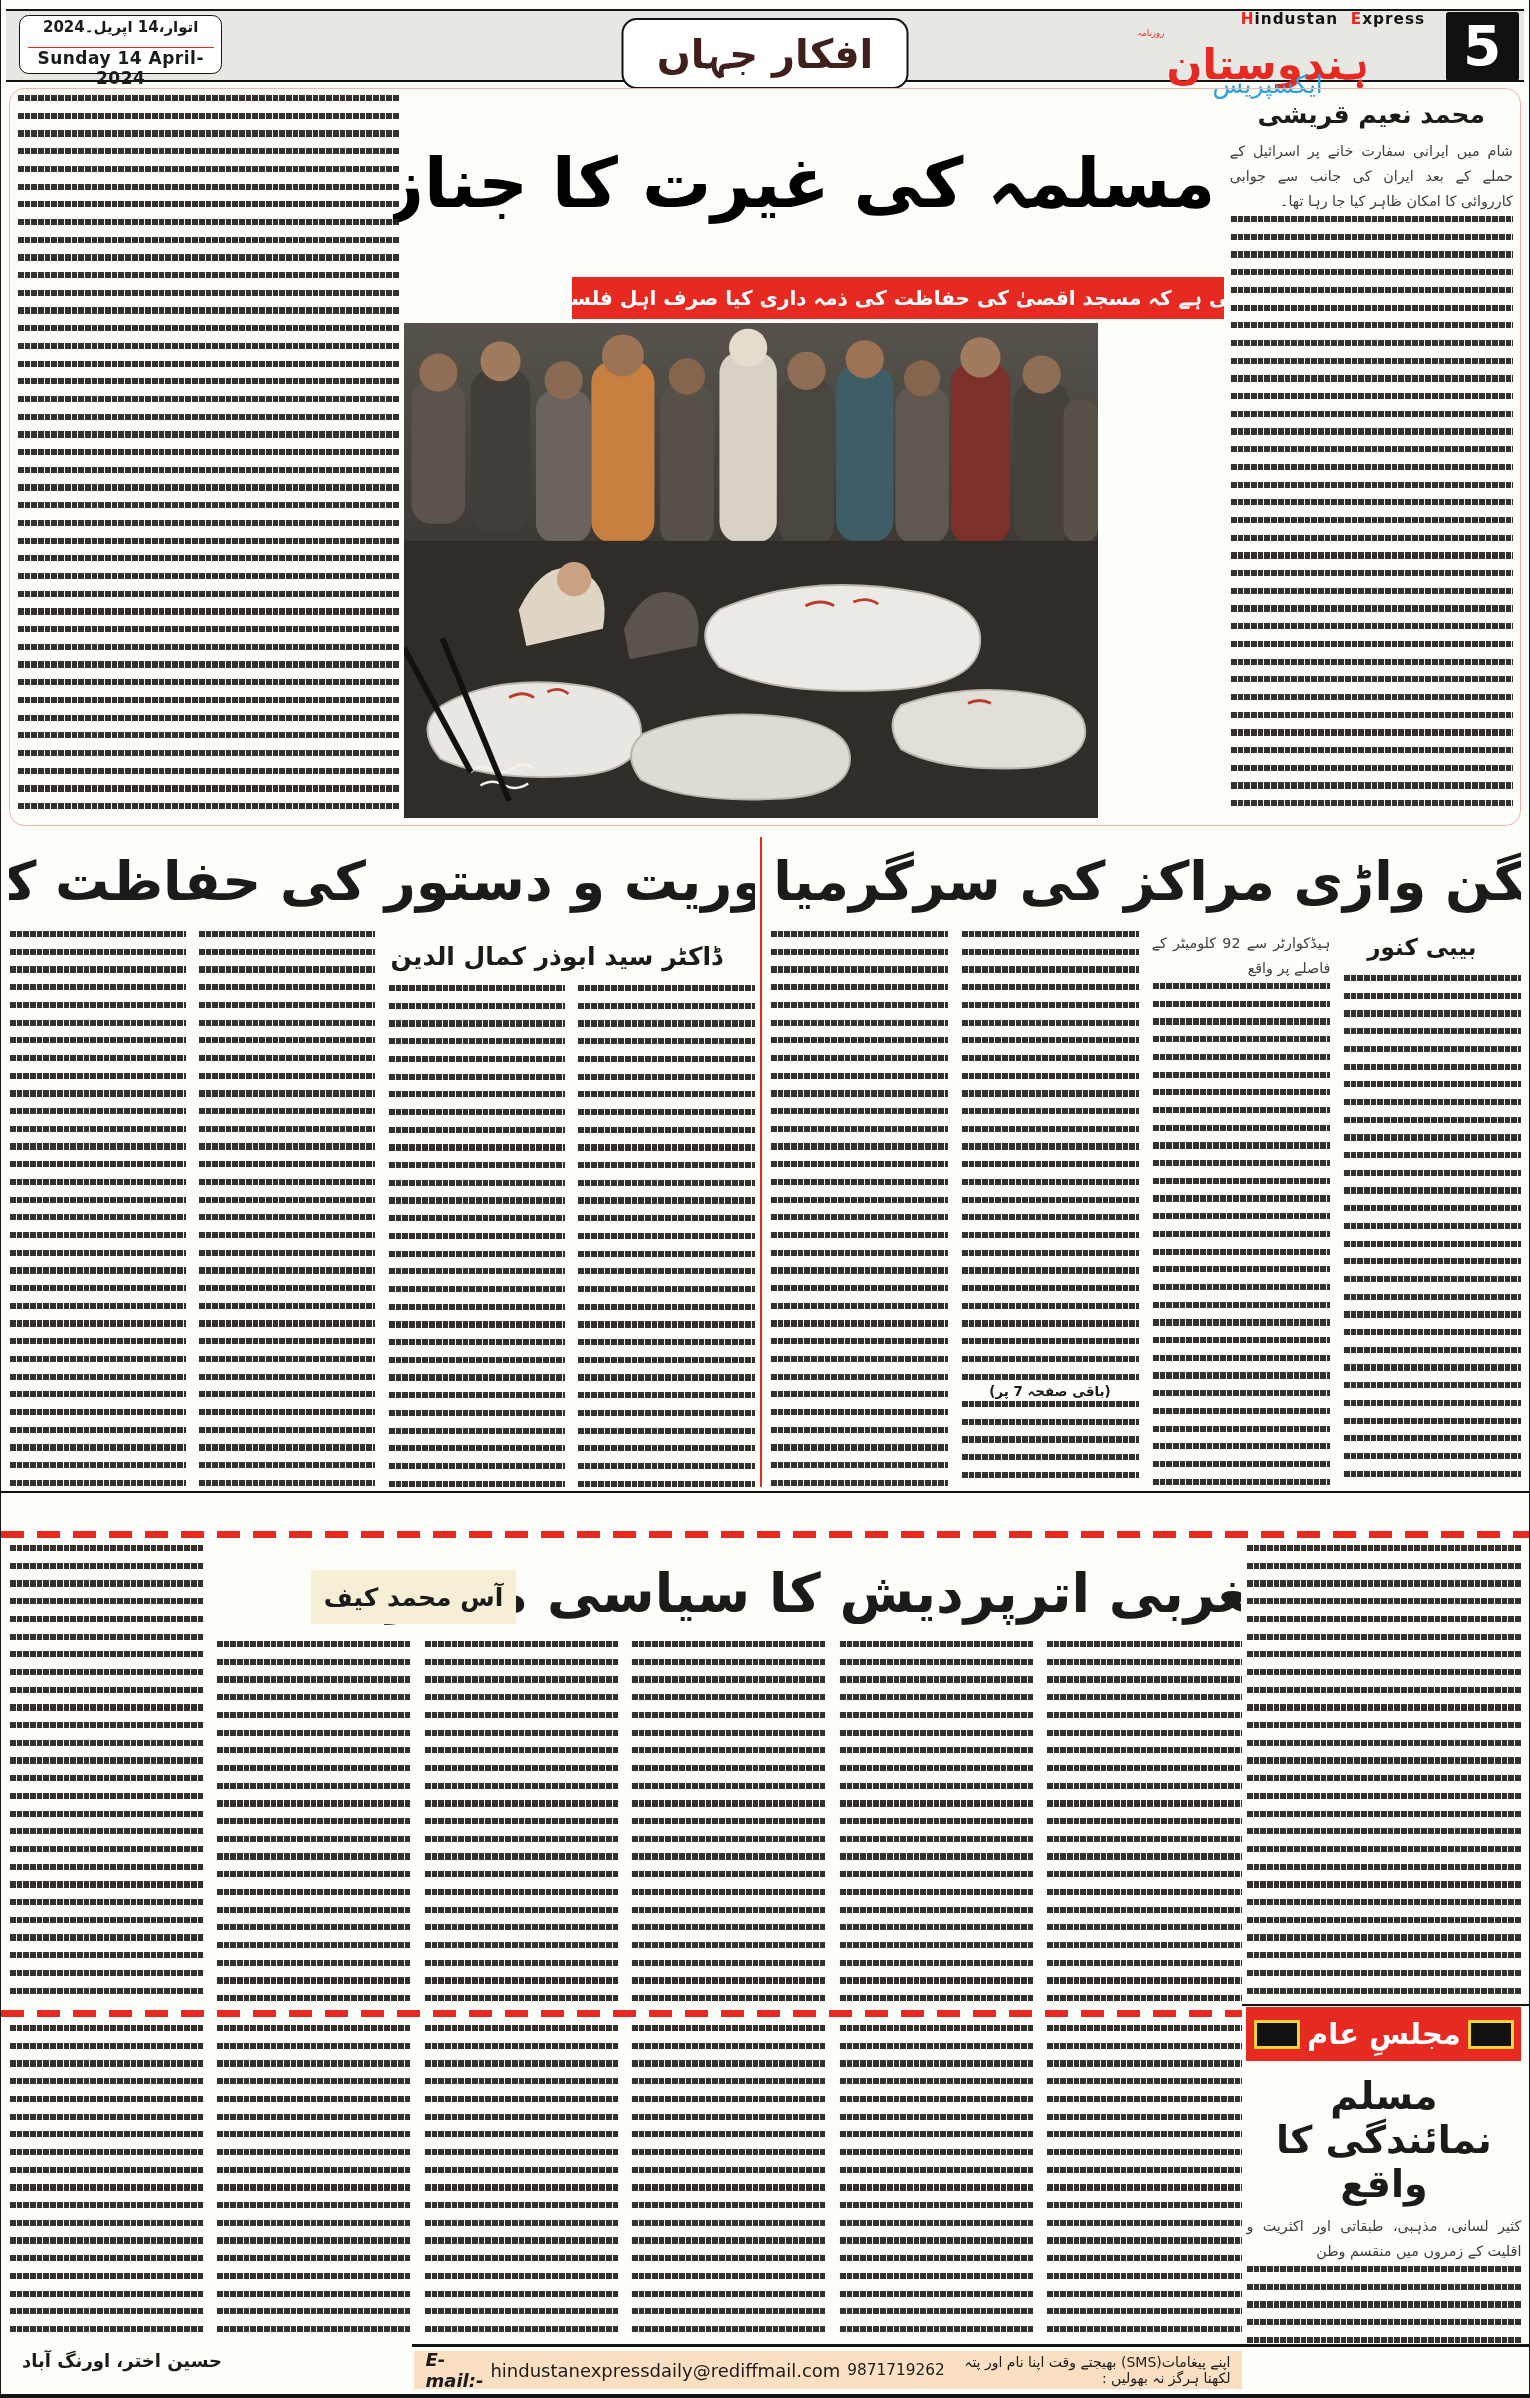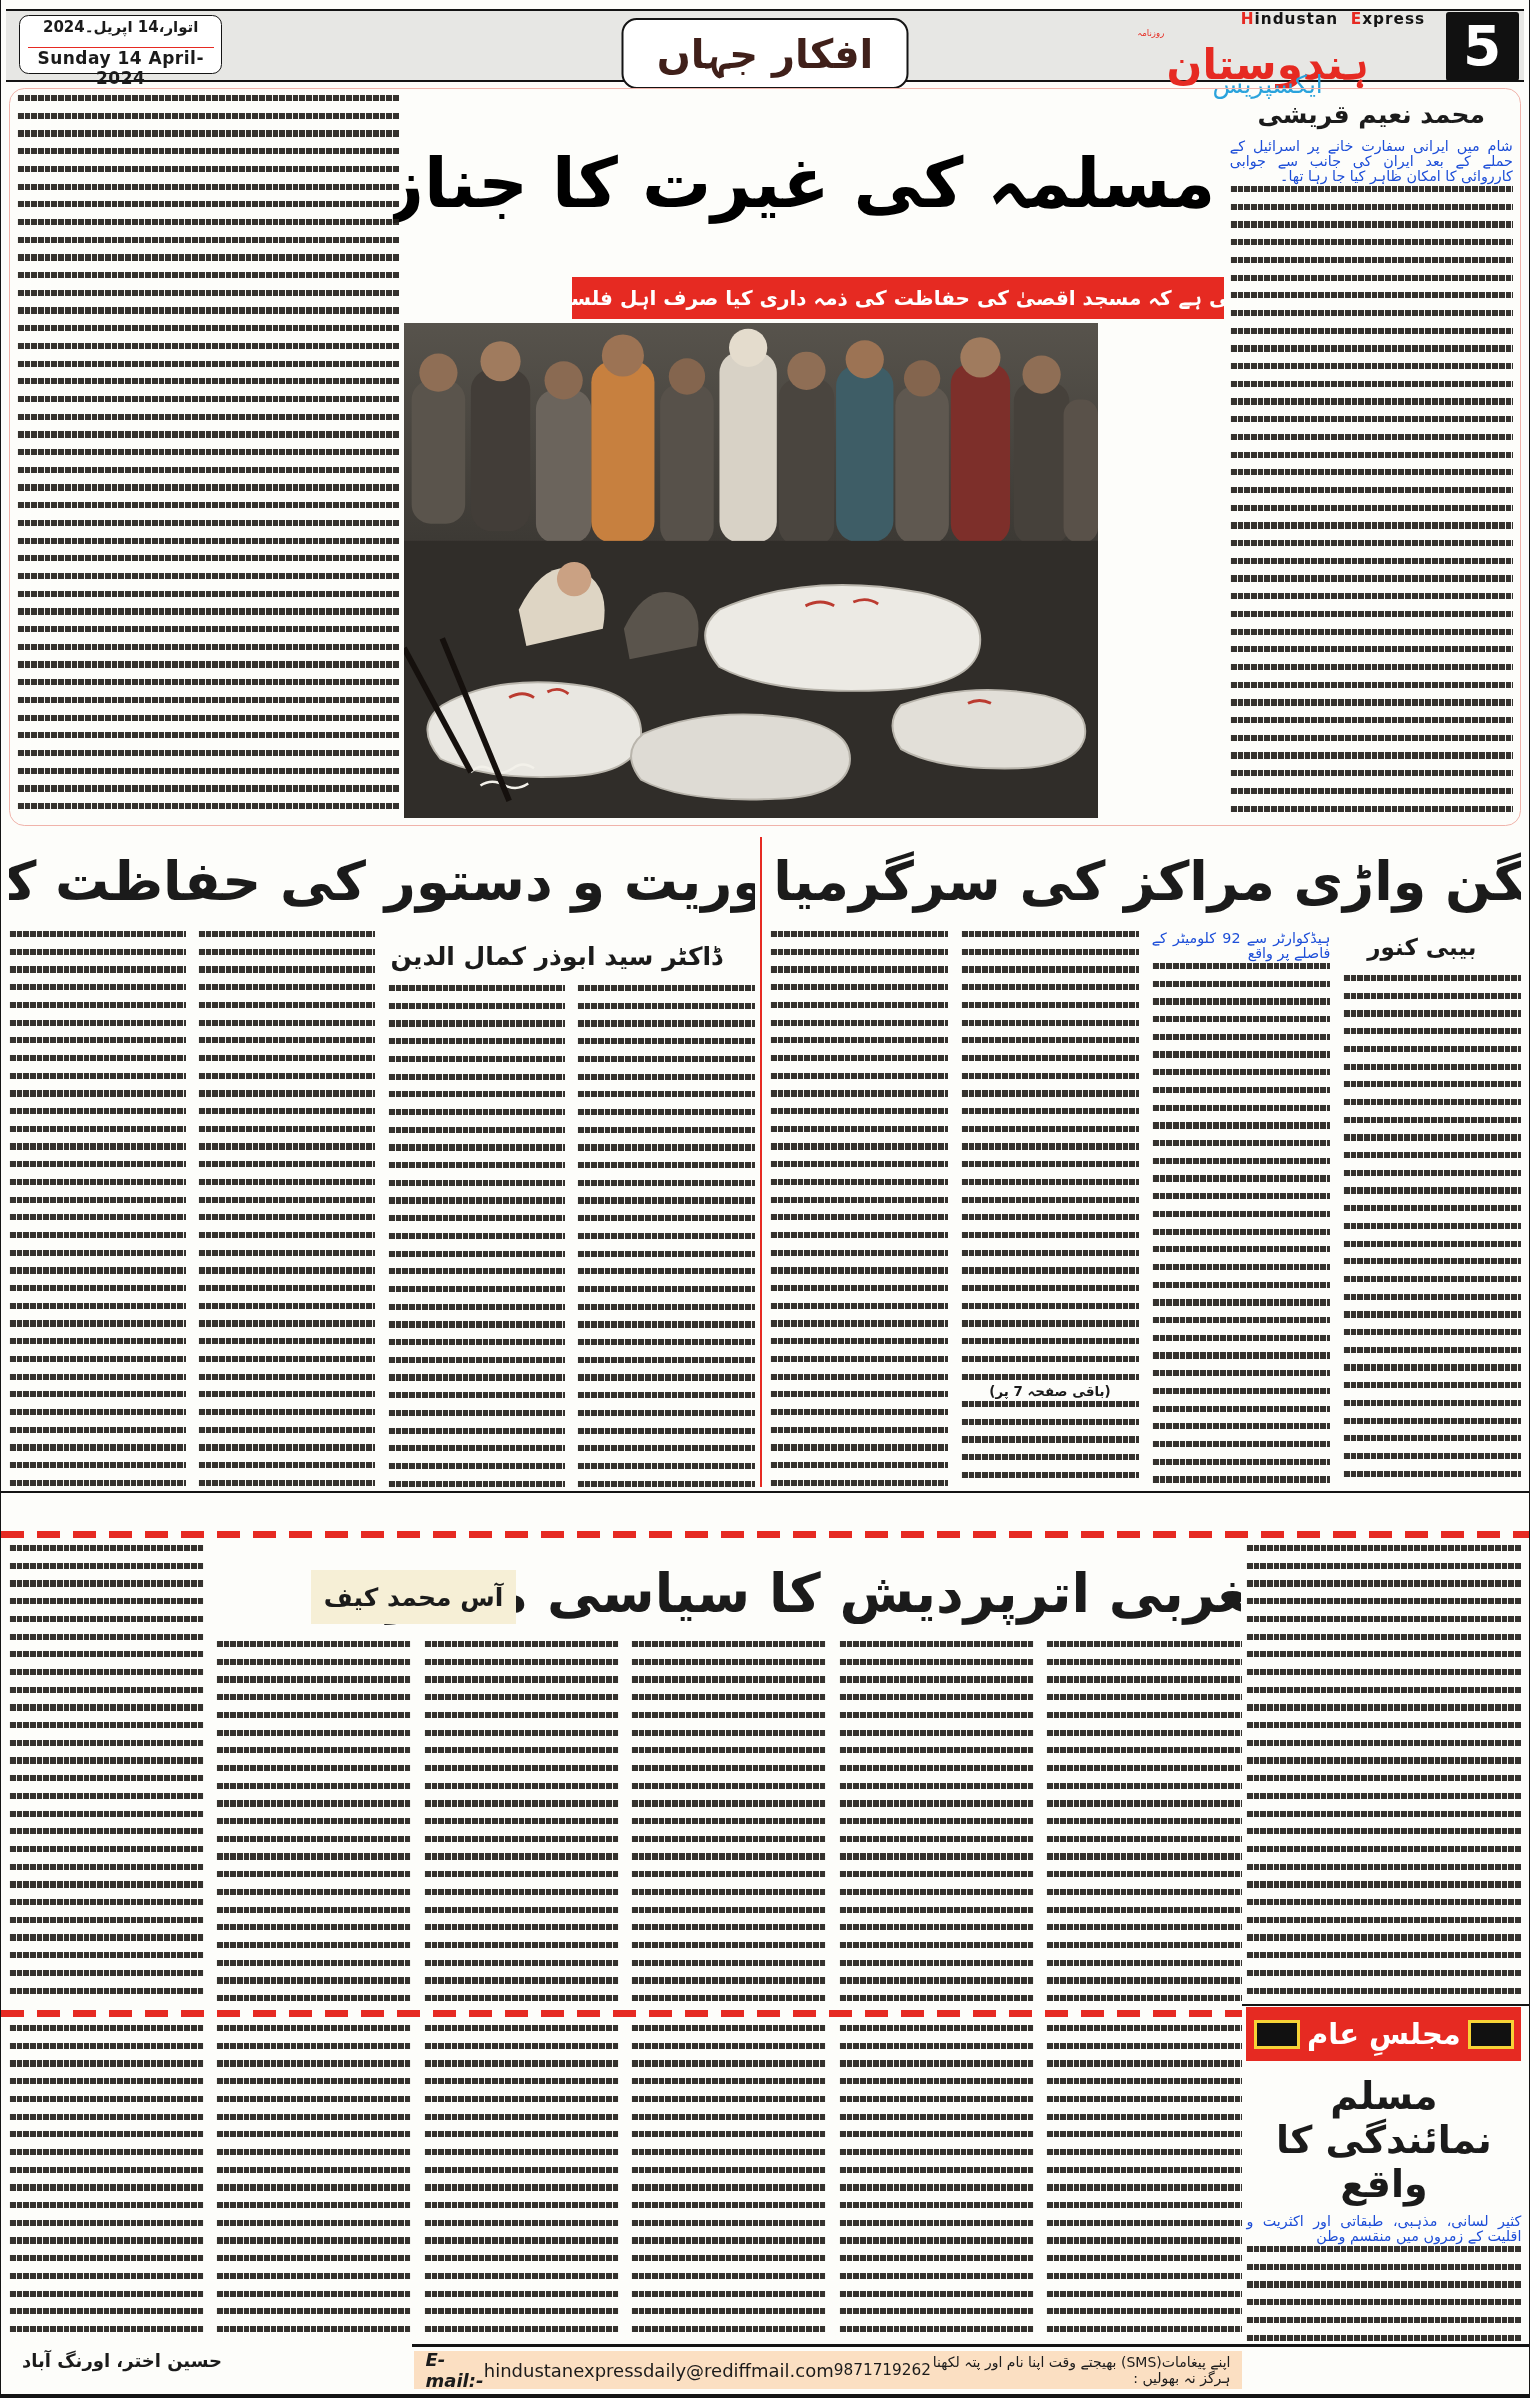--- a/index.html
+++ b/index.html
@@ -32,21 +32,21 @@
   .mh-small{font-size:8.6px;color:#e62a22;position:absolute;left:27px;top:17px;}
   .pageno{position:absolute;right:5.7px;top:1px;width:73px;height:69px;background:#111;color:#fff;
     display:flex;align-items:center;justify-content:center;font-size:55px;font-weight:700;border-radius:2.9px;}
   
   .cols{display:flex;flex-direction:row-reverse;gap:12.4px;}
   .col{flex:1;display:flex;flex-direction:column;}
   .sk{flex:1;min-height:13.4px;opacity:.92;
     background-image:
       repeating-linear-gradient(90deg,rgba(253,253,250,.95) 0 1px,rgba(253,253,250,0) 1px 6.7px),
       repeating-linear-gradient(180deg,#25211d 0 6.2px,transparent 6.2px 17.7px);}
-  .urdu-line{direction:rtl;font-size:14.3px;line-height:15px;text-align:justify;color:#1d4ed8;margin-bottom:1.9px;}
+  .urdu-line{direction:rtl;font-size:14.3px;line-height:25px;text-align:justify;color:#404040;margin-bottom:1.9px;}
   .cont-note{direction:rtl;font-size:13.4px;font-weight:700;text-align:center;padding:1.9px 0;}
   
   .main-box{position:absolute;top:88px;left:7.6px;right:7.6px;height:738px;
     border:1.9px solid #f0b3aa;border-radius:15.3px;}
   .main-headline{position:absolute;left:382px;right:292px;top:1.9px;height:184px;
     display:flex;align-items:center;justify-content:center;overflow:hidden;}
   .main-headline .h{direction:rtl;white-space:nowrap;font-weight:700;font-size:69px;color:#000;}
   .standfirst{position:absolute;left:562px;right:296px;top:188px;height:42px;background:#e62a22;
     display:flex;align-items:center;justify-content:center;overflow:hidden;}
   .standfirst .s{direction:rtl;white-space:nowrap;color:#fff;font-weight:700;font-size:20px;}
@@ -80,21 +80,21 @@
     padding:0 7.6px;}
   .majlis-banner .mark{width:46px;height:29px;background:#111;border:3.8px solid #f7d336;}
   .majlis-banner .t{color:#fff;font-weight:700;font-size:29px;direction:rtl;}
   .majlis-head{direction:rtl;text-align:center;font-weight:700;font-size:38px;padding:13.4px 0 7.6px;}
   
   .letters-cols{position:absolute;left:7.6px;top:2025px;width:1233px;height:317px;}
   .letters-cols .cols{height:100%;}
   .signature{position:absolute;left:21px;top:2350px;font-size:18px;direction:rtl;font-weight:700;}
   
   .footer-band{position:absolute;left:413px;top:2351px;width:828px;height:38px;background:#fbdfc2;
-    display:flex;align-items:center;padding:0 11.5px;gap:0;}
+    display:flex;align-items:center;padding:0 11.5px;gap:7px;}
   .f-label{font-weight:700;font-style:italic;font-size:18px;}
   .f-mail{font-size:18px;}
   .f-phone{font-size:15.3px;}
   .f-sms{direction:rtl;font-size:14px;margin-right:auto;}
 </style>
 </head>
 <body>
 
 <div class="page">
 

